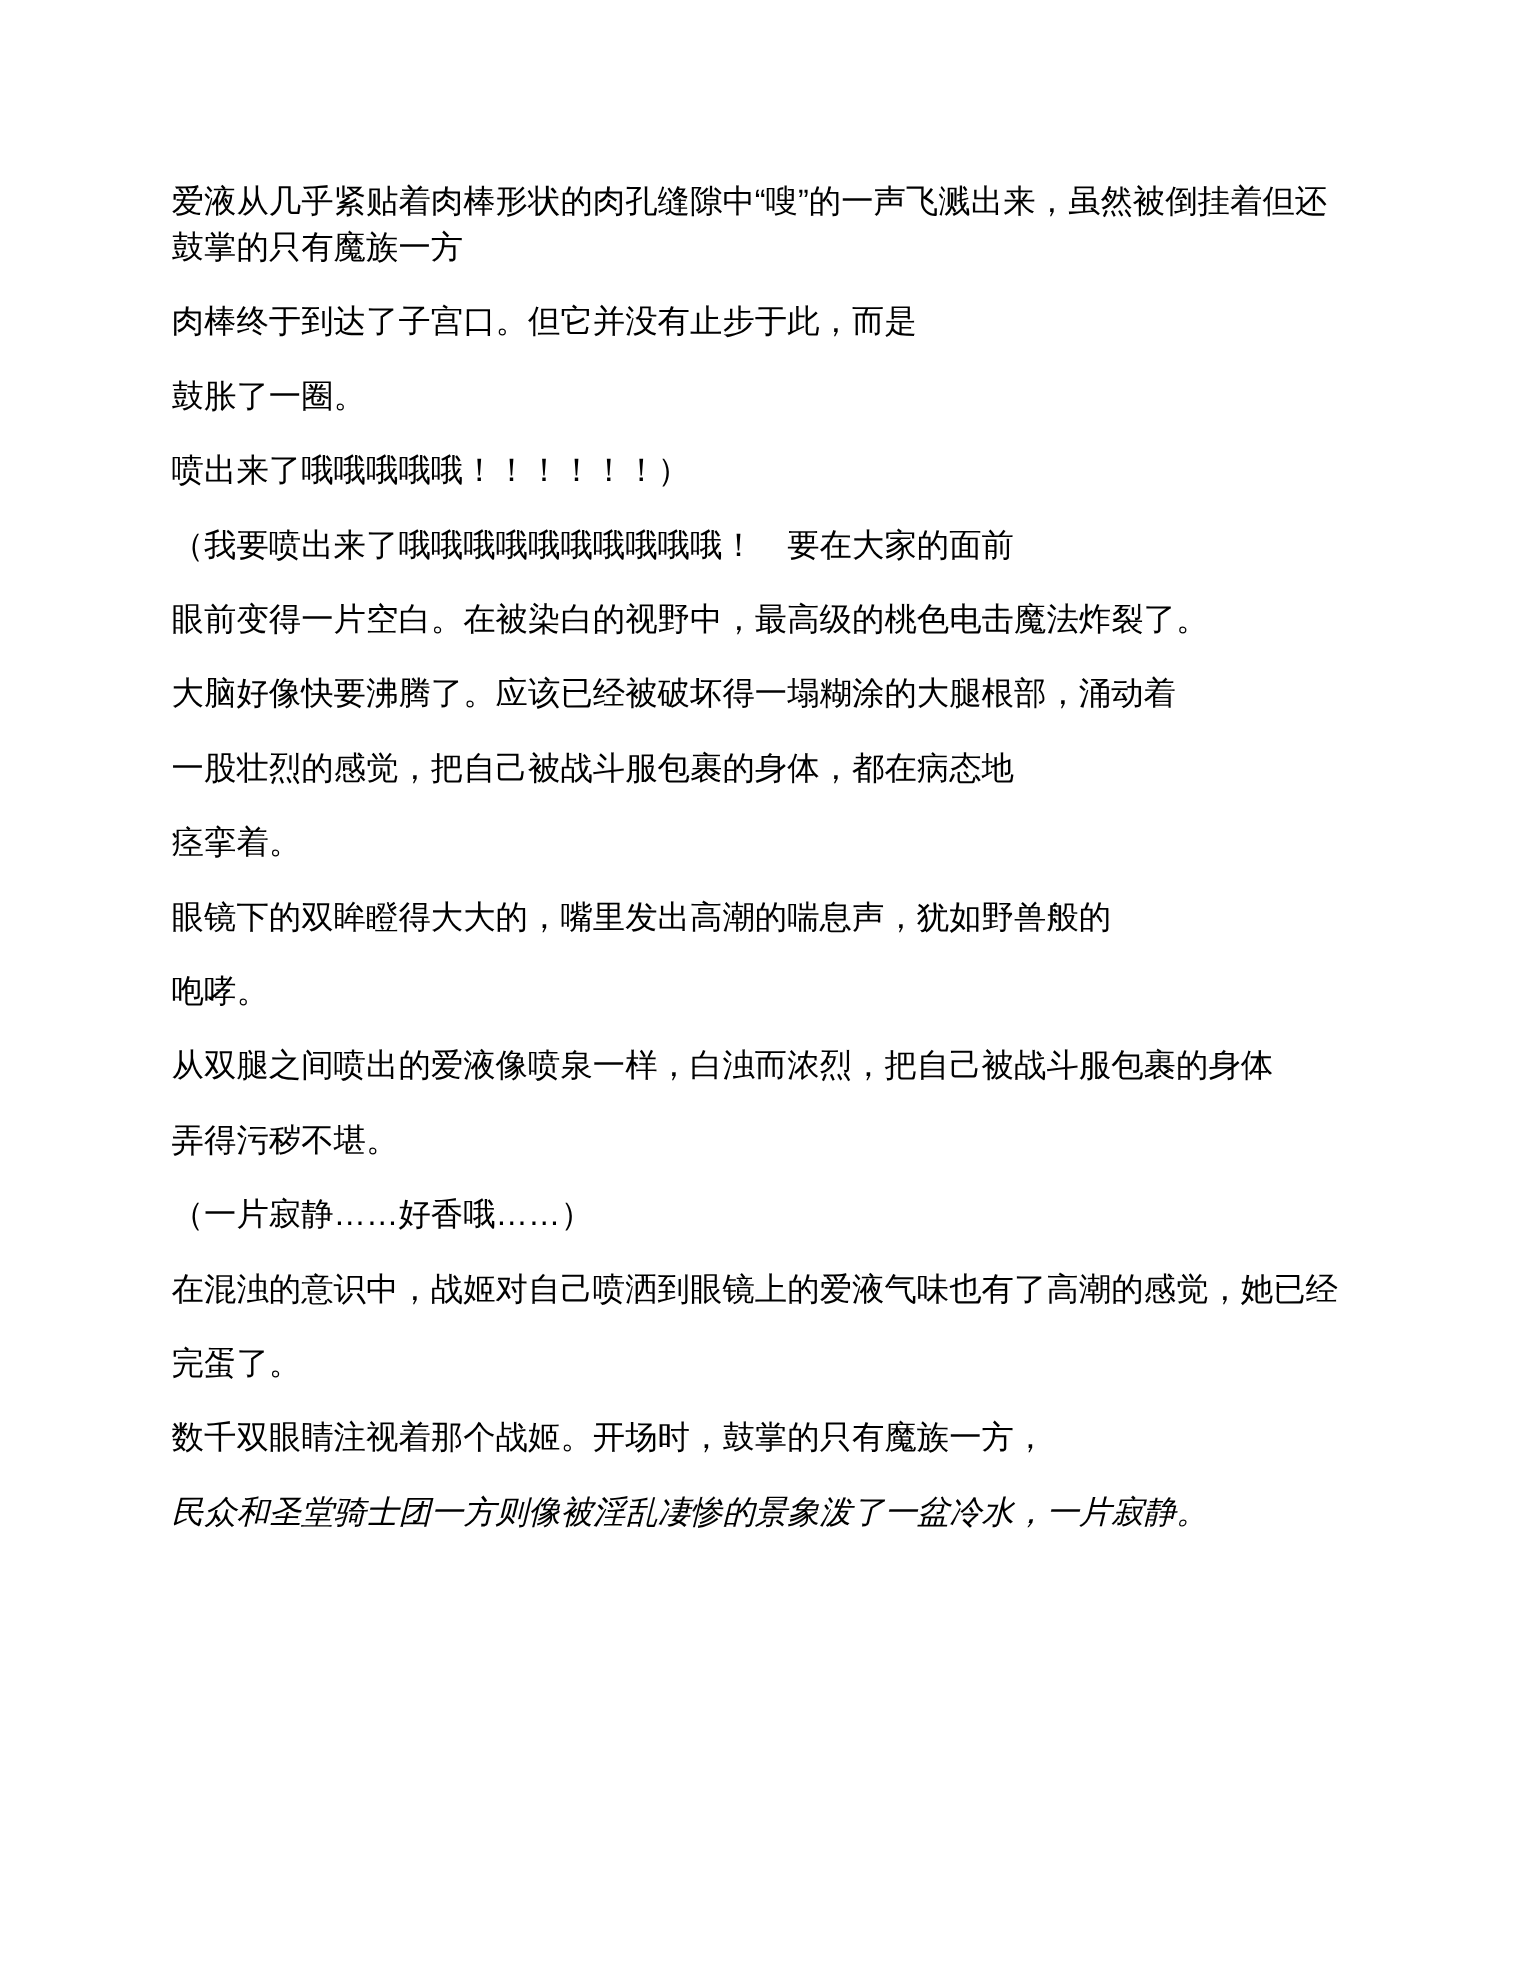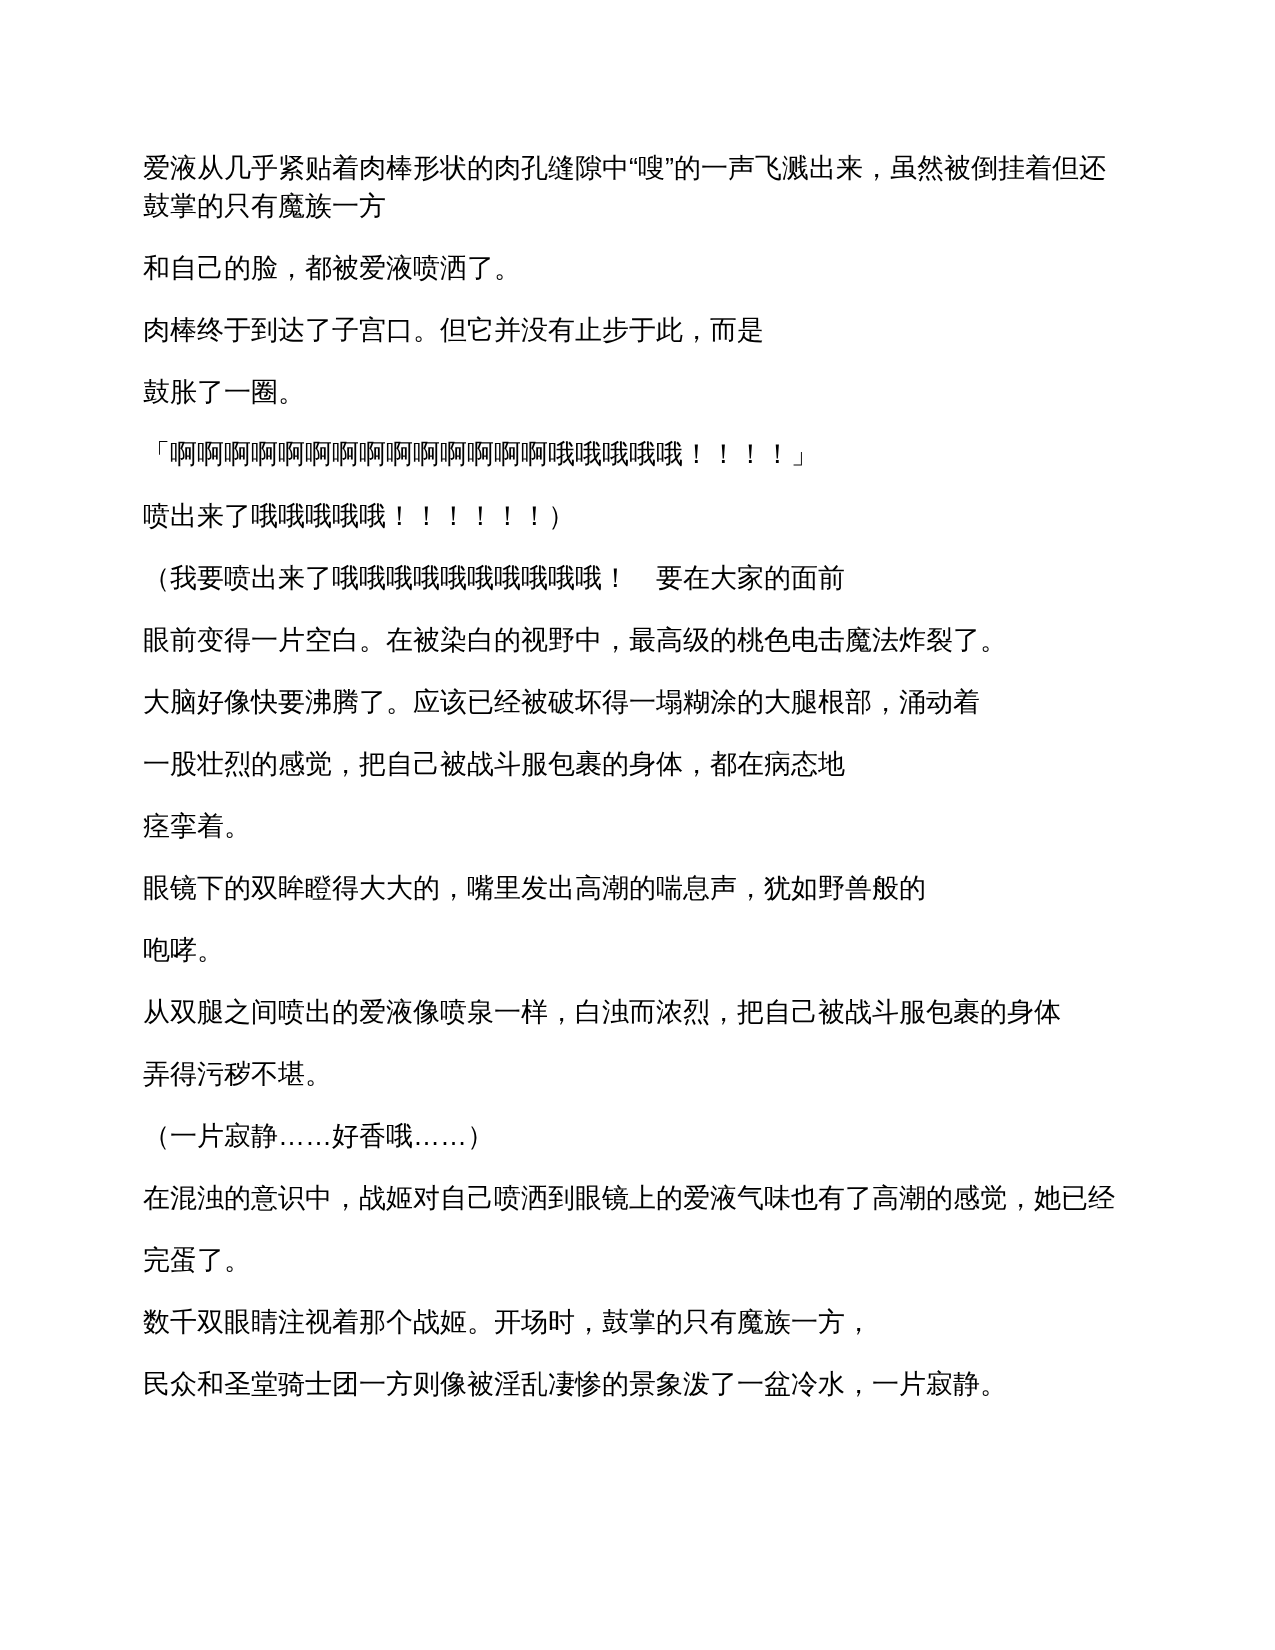--- a/index.html
+++ b/index.html
@@ -20,47 +20,42 @@
     color: #000000;
   }
   .doc-body {
     width: 100%;
   }
   .para {
     margin: 0 0 24px 0;
   }
   .para:last-child {
     margin-bottom: 16px;
+    font-style: italic;
   }
   .line {
     line-height: 38px;
     white-space: nowrap;
     letter-spacing: 0px;
   }
 </style>
 </head>
 <body>
 
 <div class="page">
   <div class="doc-body" id="doc-body">
       <div class="para">
         <div class="line">爱液从几乎紧贴着肉棒形状的肉孔缝隙中“嗖”的一声飞溅出来，虽然被倒挂着但还</div>
         <div class="line">鼓掌的只有魔族一方</div>
       </div>
       <div class="para">
-        <div class="line">和自己的脸，都被爱液喷洒了。</div>
-      </div>
-      <div class="para">
         <div class="line">肉棒终于到达了子宫口。但它并没有止步于此，而是</div>
       </div>
       <div class="para">
         <div class="line">鼓胀了一圈。</div>
-      </div>
-      <div class="para">
-        <div class="line">「啊啊啊啊啊啊啊啊啊啊啊啊啊啊哦哦哦哦哦！！！！」</div>
       </div>
       <div class="para">
         <div class="line">喷出来了哦哦哦哦哦！！！！！！）</div>
       </div>
       <div class="para">
         <div class="line">（我要喷出来了哦哦哦哦哦哦哦哦哦哦！　要在大家的面前</div>
       </div>
       <div class="para">
         <div class="line">眼前变得一片空白。在被染白的视野中，最高级的桃色电击魔法炸裂了。</div>
       </div>

